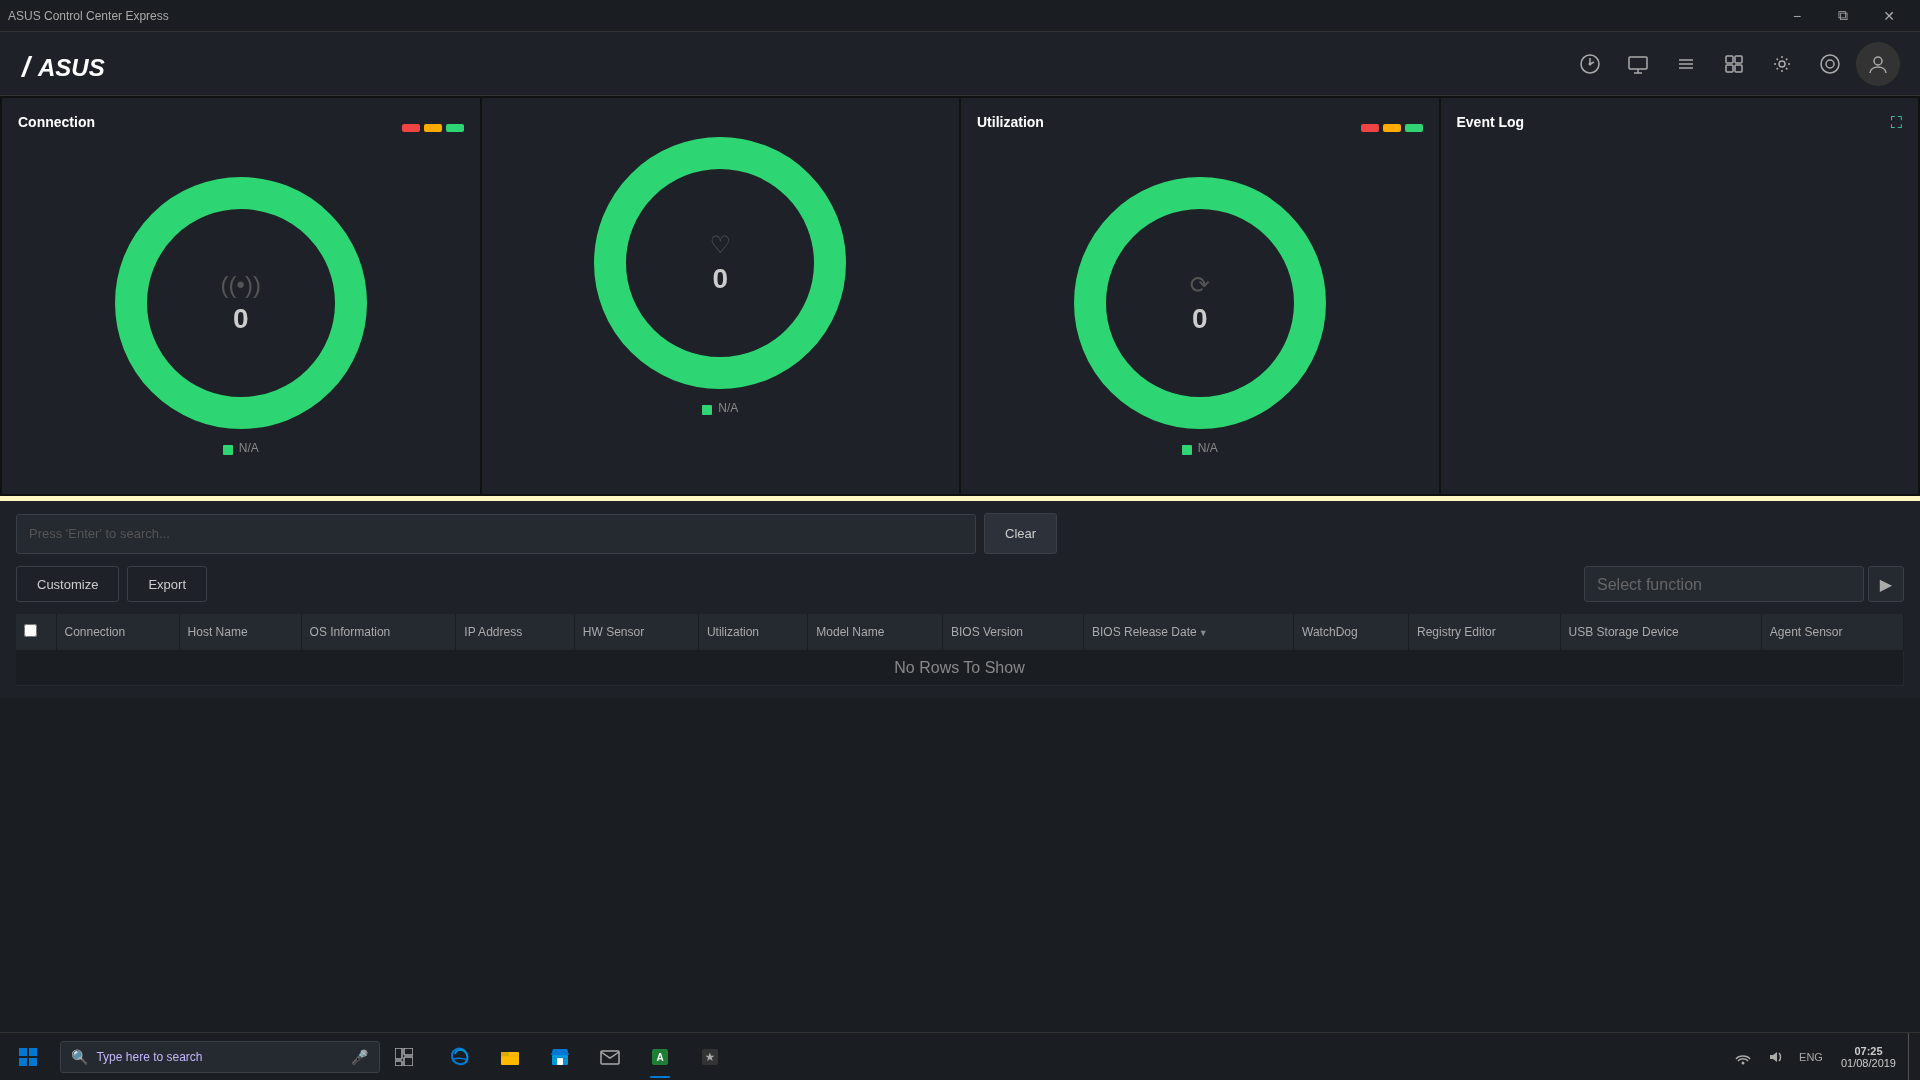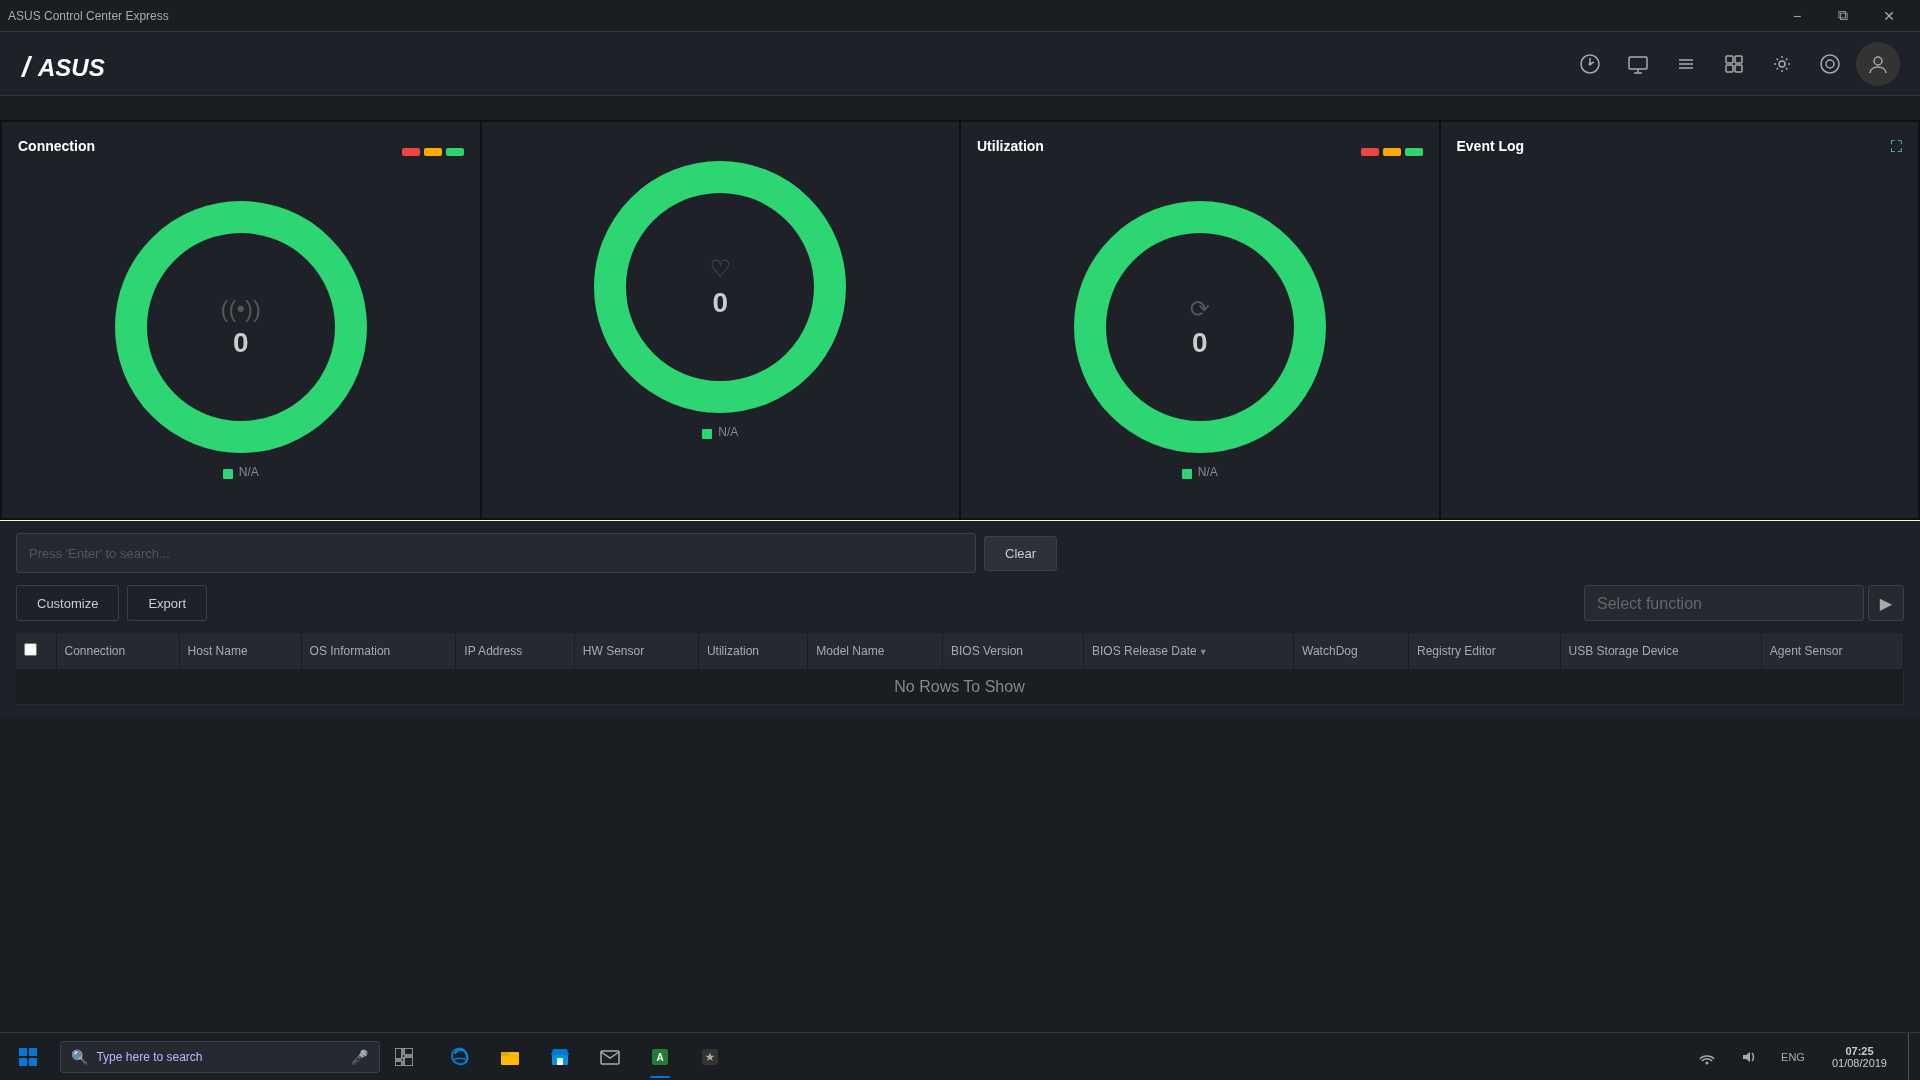--- a/index.html
+++ b/index.html
@@ -178,21 +178,21 @@
       width: 10px;
       height: 10px;
       background: #2ed573;
       border-radius: 1px;
     }
 
     
     .table-section {
       background: #1e2228;
       padding: 12px 16px;
-      border-top: 1px solid #fef9c3;
+      border-top: 5px solid #fef9c3;
     }
 
     
     .search-bar {
       display: flex;
       align-items: center;
       gap: 8px;
       margin-bottom: 12px;
     }
     .search-input {
@@ -202,21 +202,21 @@
       background: #252930;
       border: 1px solid #3a3f48;
       border-radius: 3px;
       padding: 0 12px;
       color: #666;
       font-size: 13px;
       outline: none;
     }
     .search-input::placeholder { color: #555; }
     .clear-btn {
-      height: 35px;
+      height: 41px;
       padding: 0 20px;
       background: #2d3139;
       border: 1px solid #3a3f48;
       border-radius: 3px;
       color: #ccc;
       font-size: 13px;
       cursor: pointer;
     }
 
     
@@ -381,21 +381,21 @@
       width: 20px;
       height: 2px;
       background: #0078d4;
       border-radius: 1px;
     }
 
     .taskbar-right {
       display: flex;
       align-items: center;
       height: 100%;
-      gap: 13px;
+      gap: 4px;
       padding-right: 4px;
     }
     .taskbar-right-icon {
       padding: 0 6px;
       height: 100%;
       display: flex;
       align-items: center;
       font-size: 14px;
       color: #aaa;
       cursor: pointer;
@@ -417,21 +417,20 @@
       height: 100%;
       border-left: 1px solid #555;
       cursor: pointer;
     }
 
     .sort-arrow { font-size: 9px; color: #888; margin-left: 2px; }
 
     .main-content {
       height: calc(1080px - 32px - 64px - 48px);
       overflow-y: auto;
-      margin-top: 24px;
     }
     .main-content::-webkit-scrollbar { width: 6px; background: #1a1d21; }
     .main-content::-webkit-scrollbar-thumb { background: #3a3f48; }
   </style>
 </head>
 <body>
 
 <div class="title-bar">
   <div class="title-bar-left">
     <span>ASUS Control Center Express</span>

